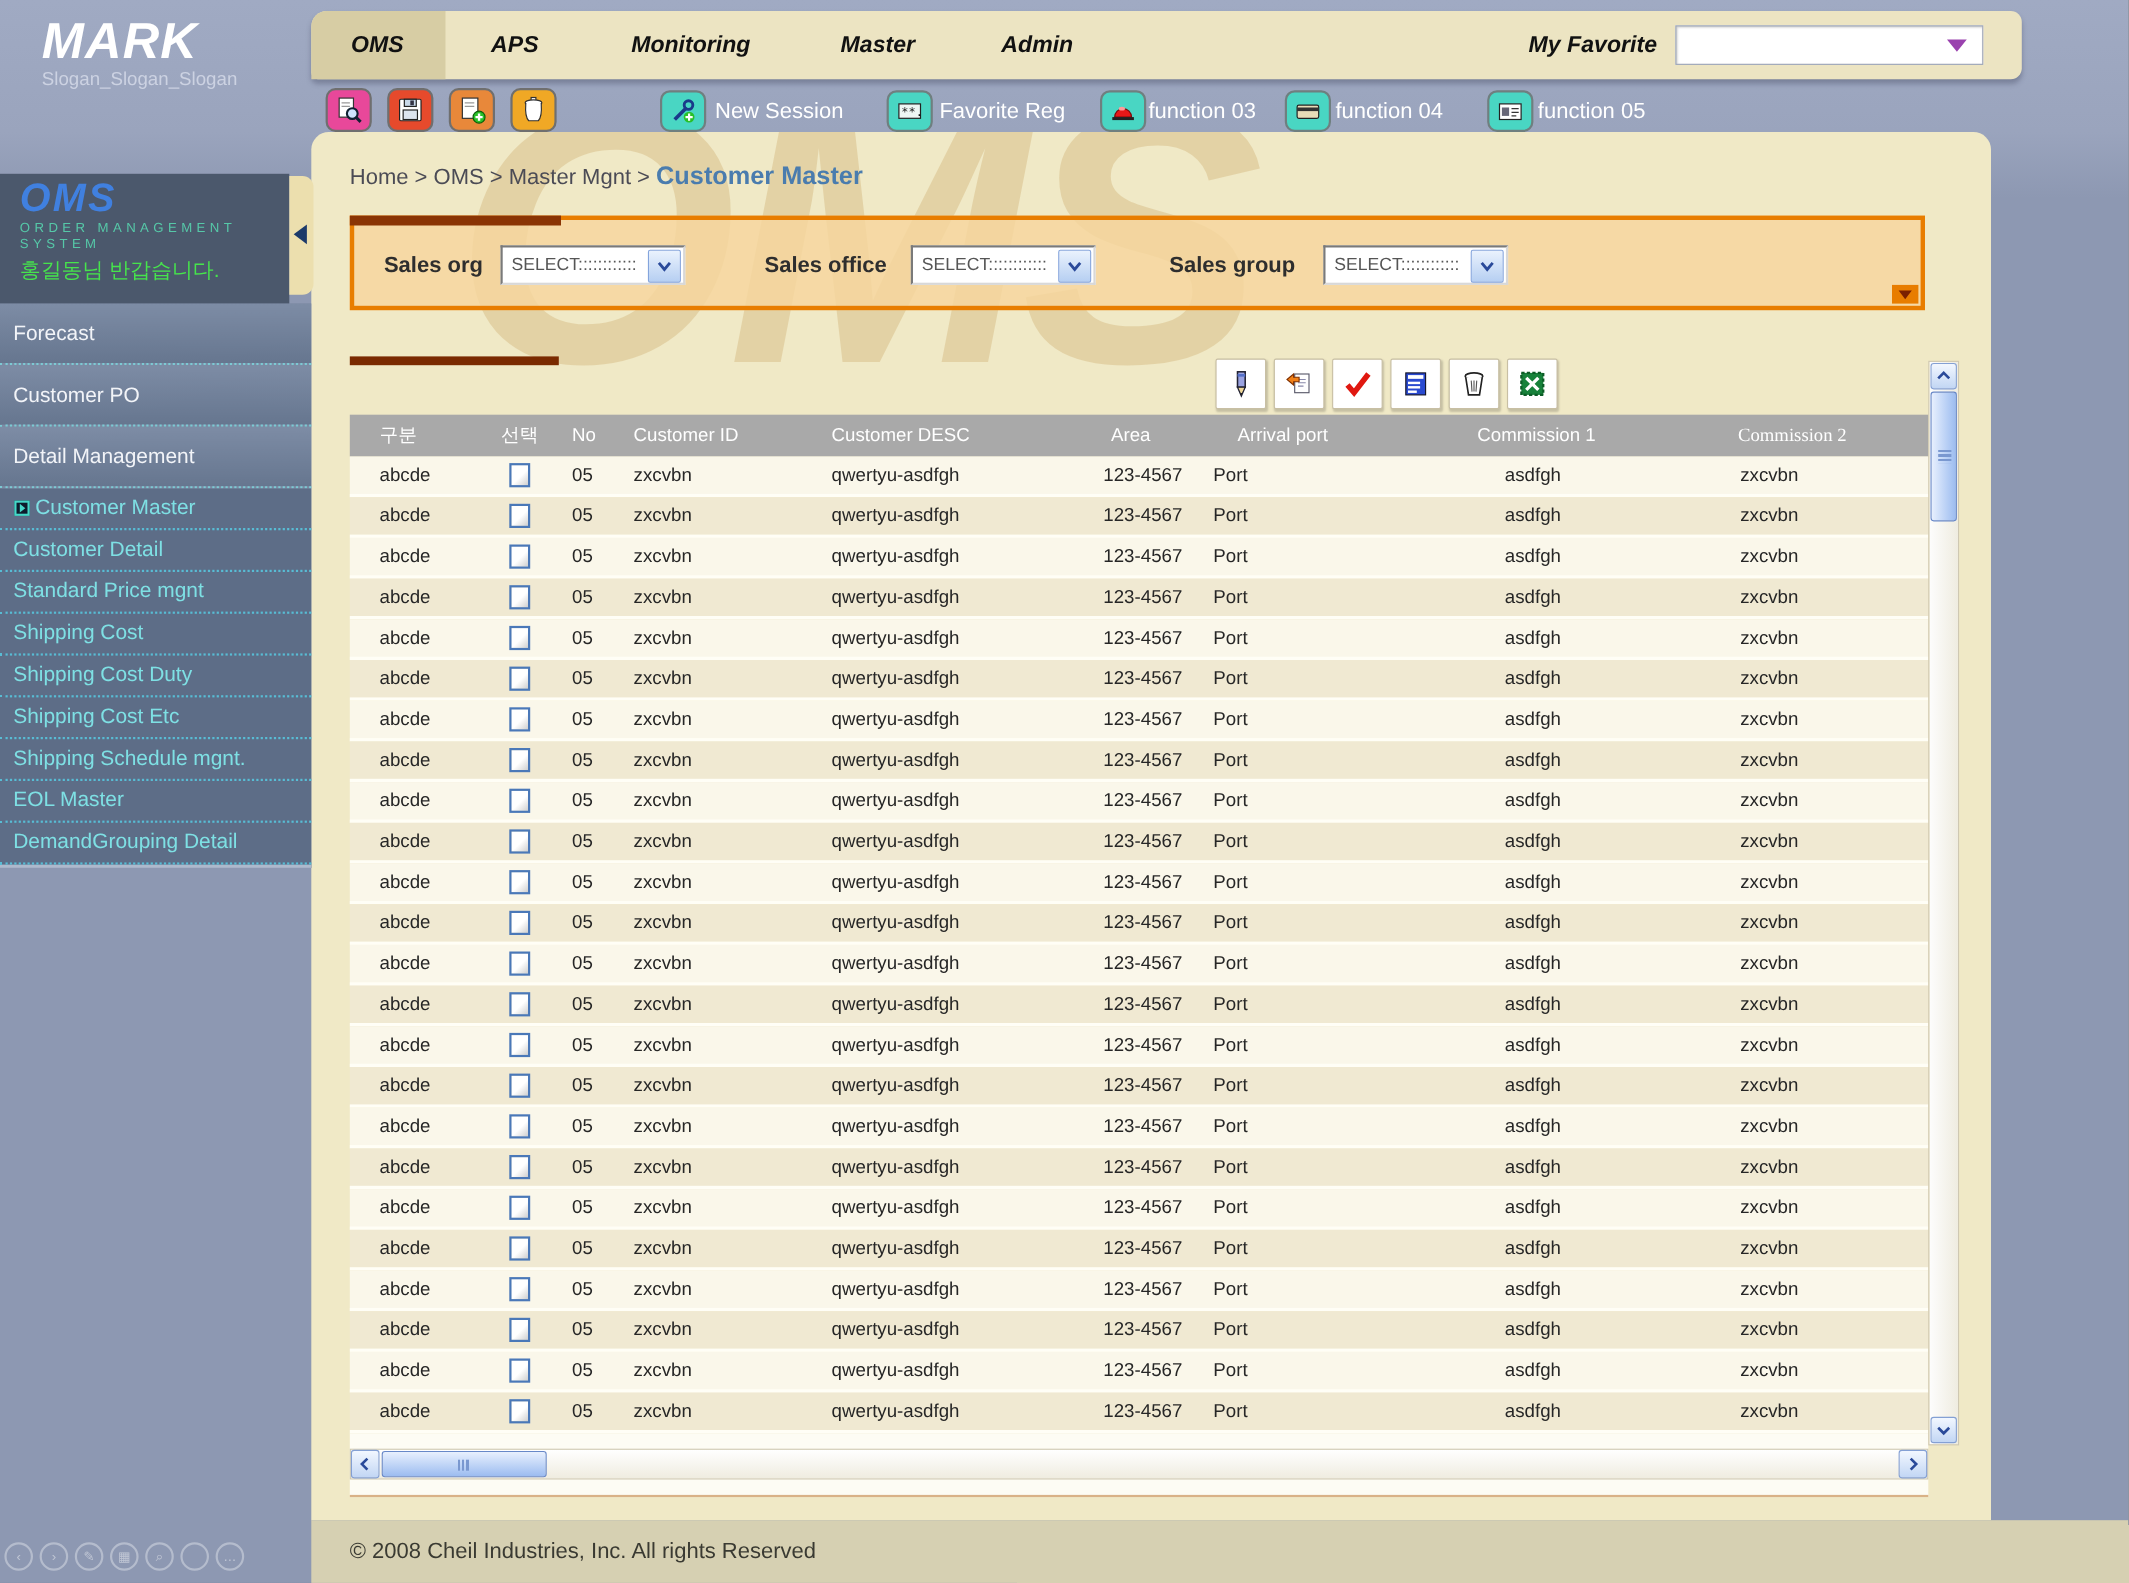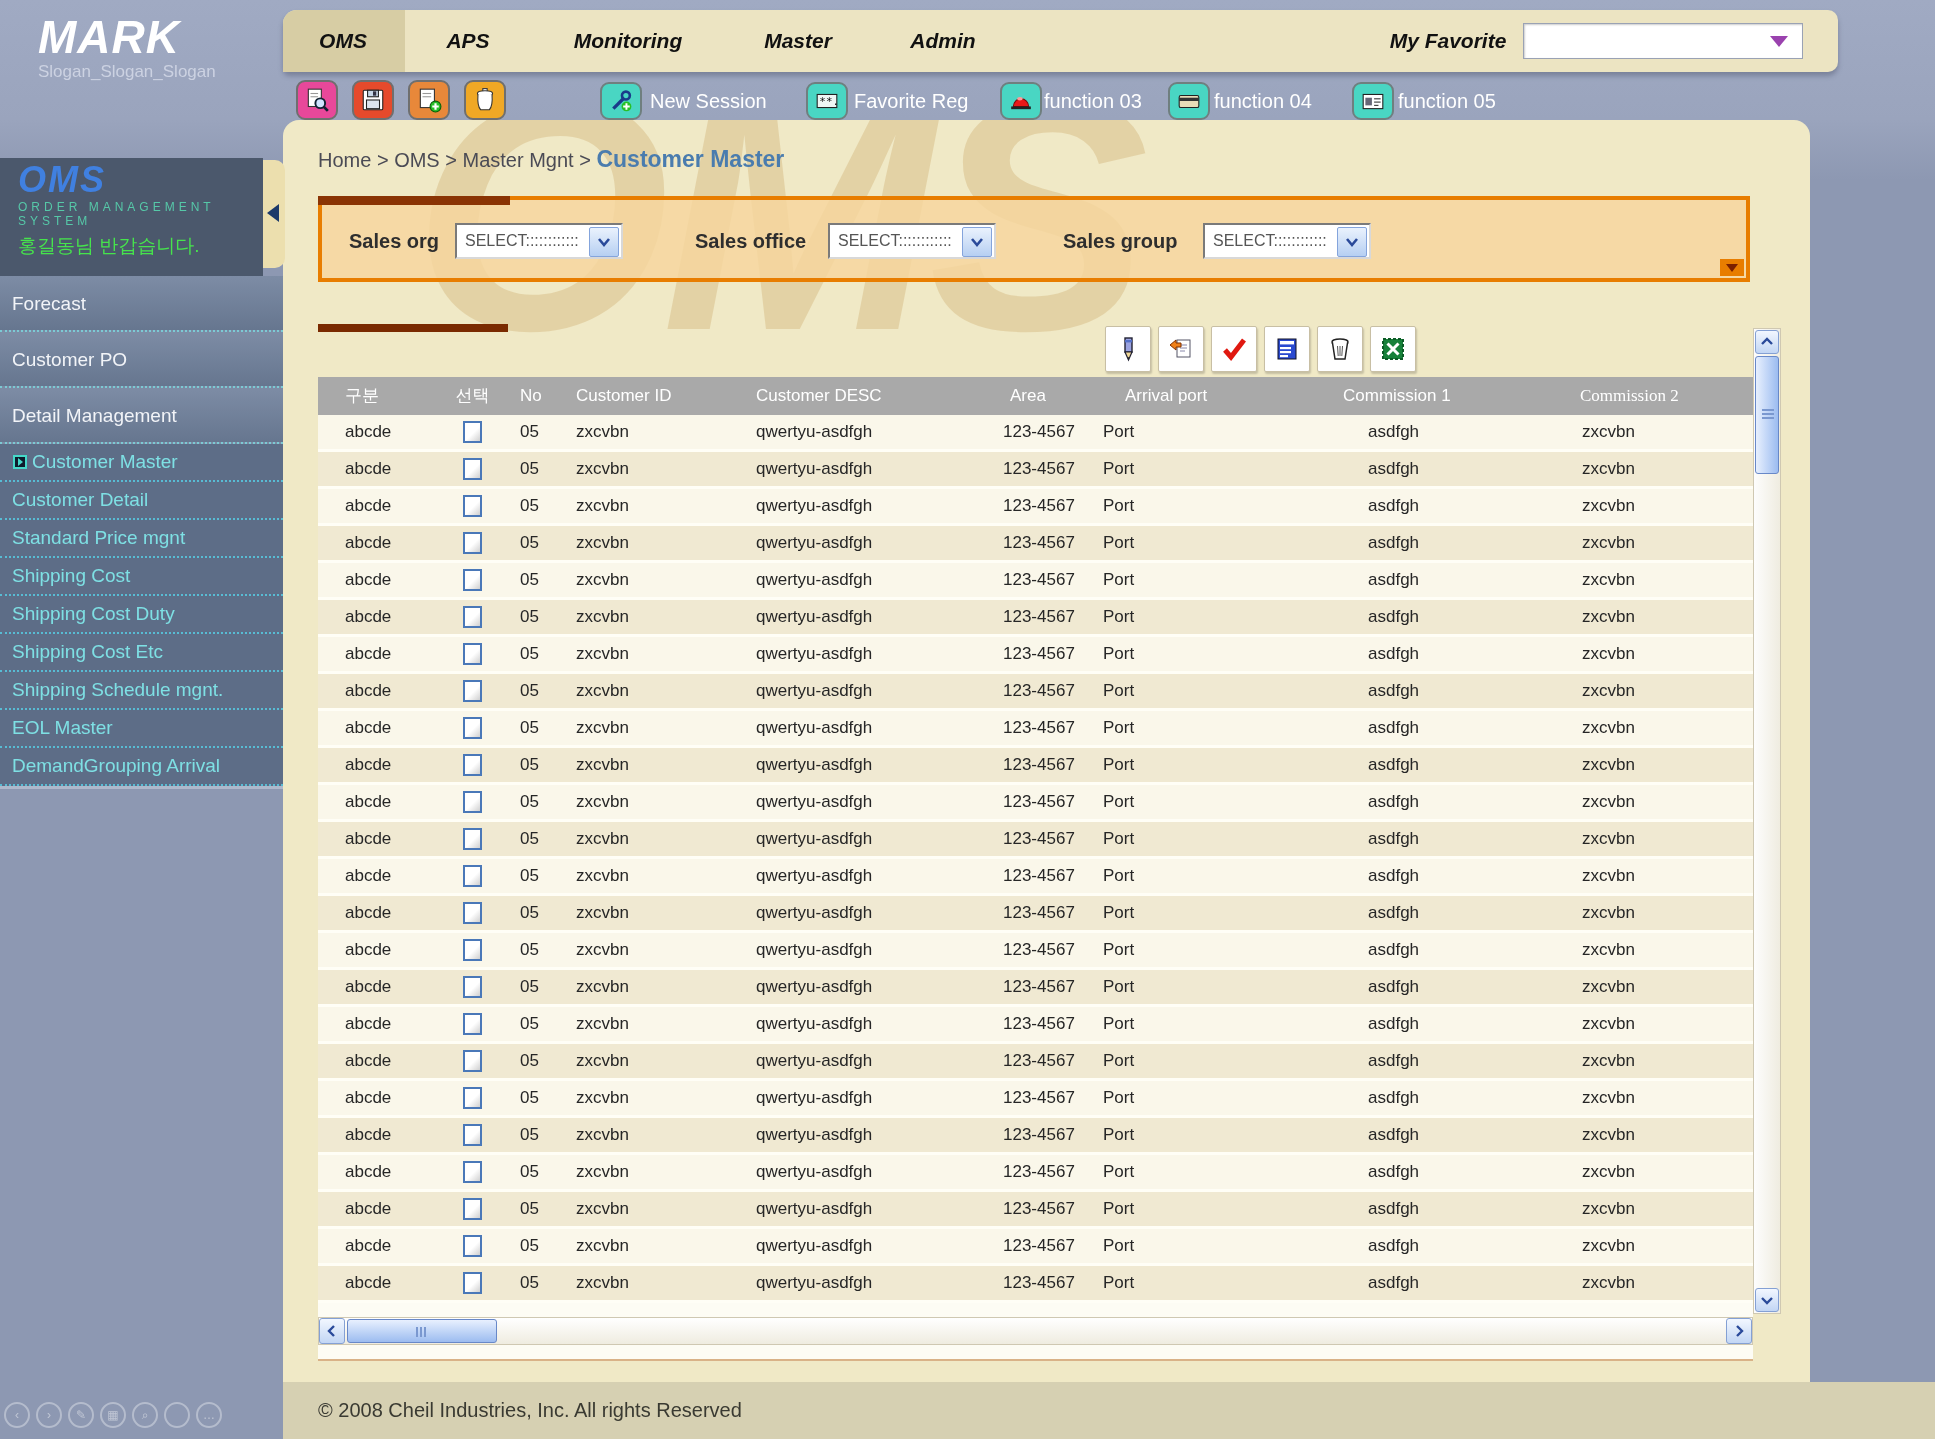--- a/index.html
+++ b/index.html
@@ -734,21 +734,21 @@
           </span>
         <span>Customer Master</span>
       </div>
       <div class="sitem">Customer Detail</div>
       <div class="sitem">Standard Price mgnt</div>
       <div class="sitem">Shipping Cost</div>
       <div class="sitem">Shipping Cost Duty</div>
       <div class="sitem">Shipping Cost Etc</div>
       <div class="sitem">Shipping Schedule mgnt.</div>
       <div class="sitem">EOL Master</div>
-      <div class="sitem">DemandGrouping Arrival</div>
+      <div class="sitem">DemandGrouping Detail</div>
     </div>
   </div>
 
   <div class="footer">
     <div class="txt">© 2008 Cheil Industries, Inc. All rights Reserved</div>
   </div>
   <div class="bcircles">
     <div class="bcircle">‹</div>
     <div class="bcircle">›</div>
     <div class="bcircle">✎</div>

